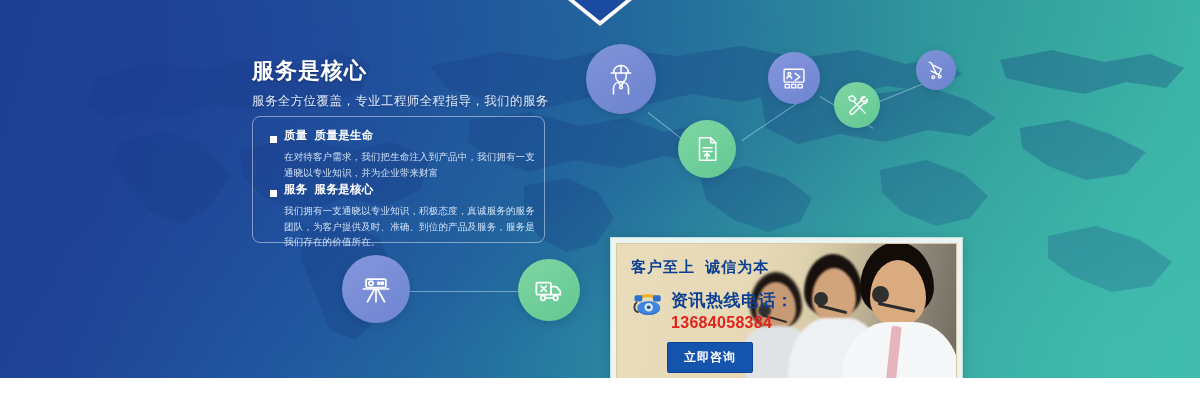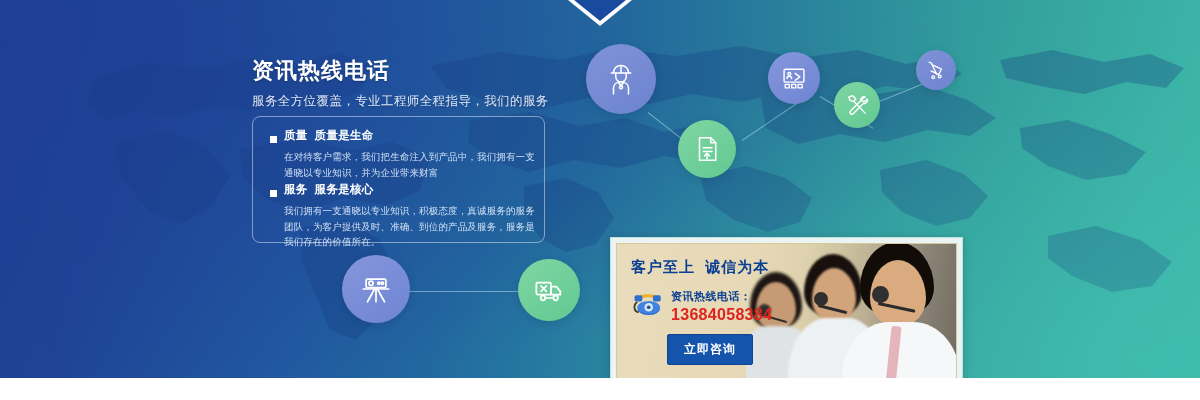--- a/index.html
+++ b/index.html
@@ -67,21 +67,21 @@
   .op .head{position:absolute;border-radius:50% 50% 45% 45%/58% 58% 42% 42%;}
   .op .hair{position:absolute;border-radius:50% 50% 40% 40%/62% 62% 38% 38%;}
   .op .body{position:absolute;border-radius:40% 40% 0 0/60% 60% 0 0;}
   .op .mic{position:absolute;background:#2b2b2b;border-radius:2px;transform-origin:0 50%;}
   .op .ear{position:absolute;background:#2f2f2f;border-radius:50%;}
 
   .card-text{position:absolute;left:14px;top:14px;width:190px;z-index:5;}
   .slogan{color:#0b3f93;font-size:15px;font-weight:bold;letter-spacing:1px;margin:0 0 11px 0;white-space:pre;}
   .hot-row{display:flex;align-items:flex-start;gap:6px;}
   .hot-lines{padding-top:1px;}
-  .hot-label{color:#0b3f93;font-size:11px;font-weight:bold;letter-spacing:.5px;margin:0 0 2px 0;}
+  .hot-label{color:#0b3f93;font-size:17px;font-weight:bold;letter-spacing:.5px;margin:0 0 2px 0;}
   .hot-num{color:#e0231c;font-size:16px;font-weight:bold;letter-spacing:.3px;margin:0;
            font-family:"Liberation Sans","DejaVu Sans",sans-serif;}
   .cta{margin-top:10px;margin-left:36px;display:inline-block;background:#1554ad;color:#fff;
        font-size:12px;font-weight:bold;letter-spacing:1px;padding:6px 16px;border:1px solid #0e4493;
        border-radius:2px;cursor:pointer;}
 </style>
 </head>
 <body>
 
 <div class="stage">
@@ -207,21 +207,21 @@
             <path d="M12 18l8 8M20 18l-8 8"></path>
             <circle cx="15" cy="36" r="3.4"></circle>
             <circle cx="34" cy="36" r="3.4"></circle>
             <line x1="18.5" y1="36" x2="30.5" y2="36"></line>
           </svg>
         </span>
       </div>
     </div>
 
     <div class="left">
-      <h1 class="title">资讯热线电话</h1>
+      <h1 class="title">服务是核心</h1>
       <p class="subtitle">服务全方位覆盖，专业工程师全程指导，我们的服务</p>
     </div>
 
     <div class="panel"></div>
 
     <div class="blk one">
       <div class="blk-head">
         <span class="bullet"></span>
         <span class="blk-head-text">质量  质量是生命</span>
       </div>

